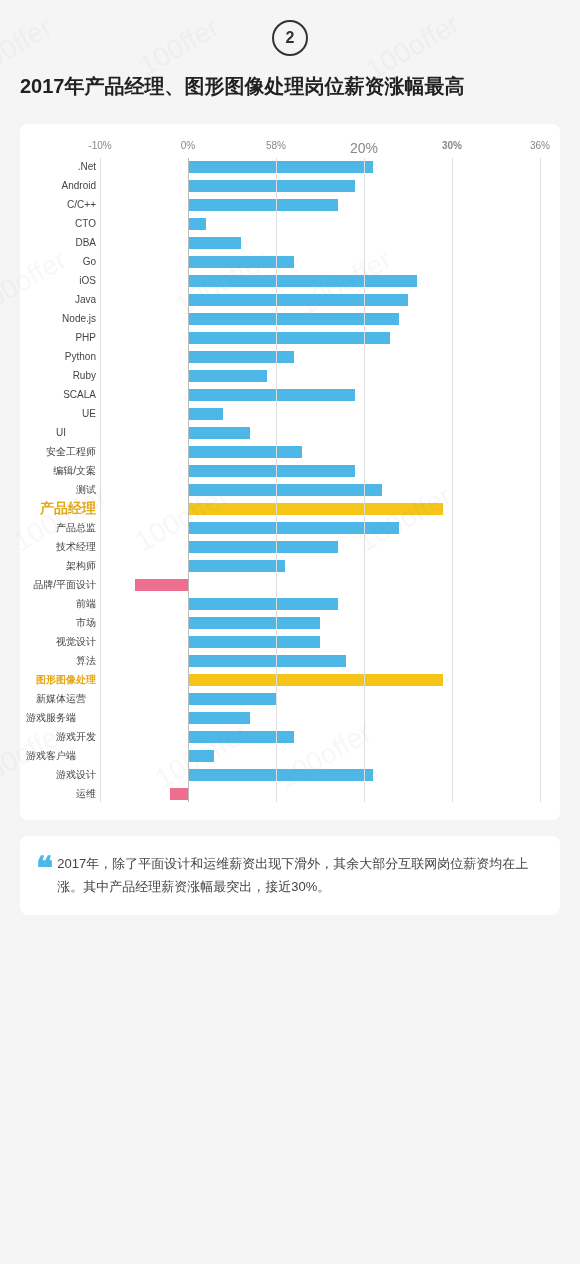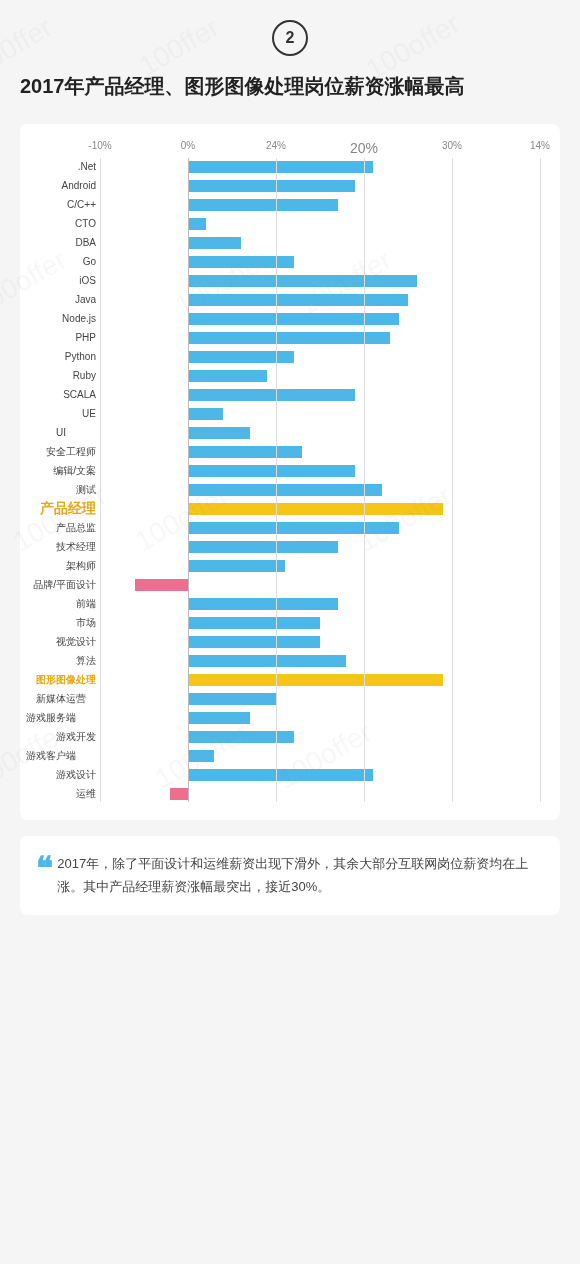--- a/index.html
+++ b/index.html
@@ -126,24 +126,24 @@
   <h1 class="main-title">2017年产品经理、图形图像处理岗位薪资涨幅最高</h1>
 
   <div class="chart-section">
 
     <div style="position:relative; padding-left:72px; padding-right:8px;">
 
       <div style="display:flex; position:relative; height:16px; margin-bottom:2px; margin-left:0;">
 
         <span style="position:absolute; left:0%; font-size:10px; color:#888; transform:translateX(-50%);">-10%</span>
         <span style="position:absolute; left:20%; font-size:10px; color:#888; transform:translateX(-50%);">0%</span>
-        <span style="position:absolute; left:40%; font-size:10px; color:#888; transform:translateX(-50%);">24%</span>
+        <span style="position:absolute; left:40%; font-size:10px; color:#888; transform:translateX(-50%);">58%</span>
         <span style="position:absolute; left:60%; font-size:14px; color:#888; transform:translateX(-50%);">20%</span>
-        <span style="position:absolute; left:80%; font-size:10px; color:#888; transform:translateX(-50%);">30%</span>
-        <span style="position:absolute; left:100%; font-size:10px; color:#888; transform:translateX(-50%);">14%</span>
+        <span style="position:absolute; left:80%; font-size:10px; color:#888; transform:translateX(-50%);font-weight:bold;">30%</span>
+        <span style="position:absolute; left:100%; font-size:10px; color:#888; transform:translateX(-50%);">36%</span>
       </div>
 
       <div style="position:relative;">
 
         <div style="position:absolute; top:0; bottom:0; left:0%; width:1px; background:#ddd; z-index:1;"></div>
         <div style="position:absolute; top:0; bottom:0; left:20%; width:1px; background:#bbb; z-index:1;"></div>
         <div style="position:absolute; top:0; bottom:0; left:40%; width:1px; background:#ddd; z-index:1;"></div>
         <div style="position:absolute; top:0; bottom:0; left:60%; width:1px; background:#ddd; z-index:1;"></div>
         <div style="position:absolute; top:0; bottom:0; left:80%; width:1px; background:#ddd; z-index:1;"></div>
         <div style="position:absolute; top:0; bottom:0; left:100%; width:1px; background:#ddd; z-index:1;"></div>

